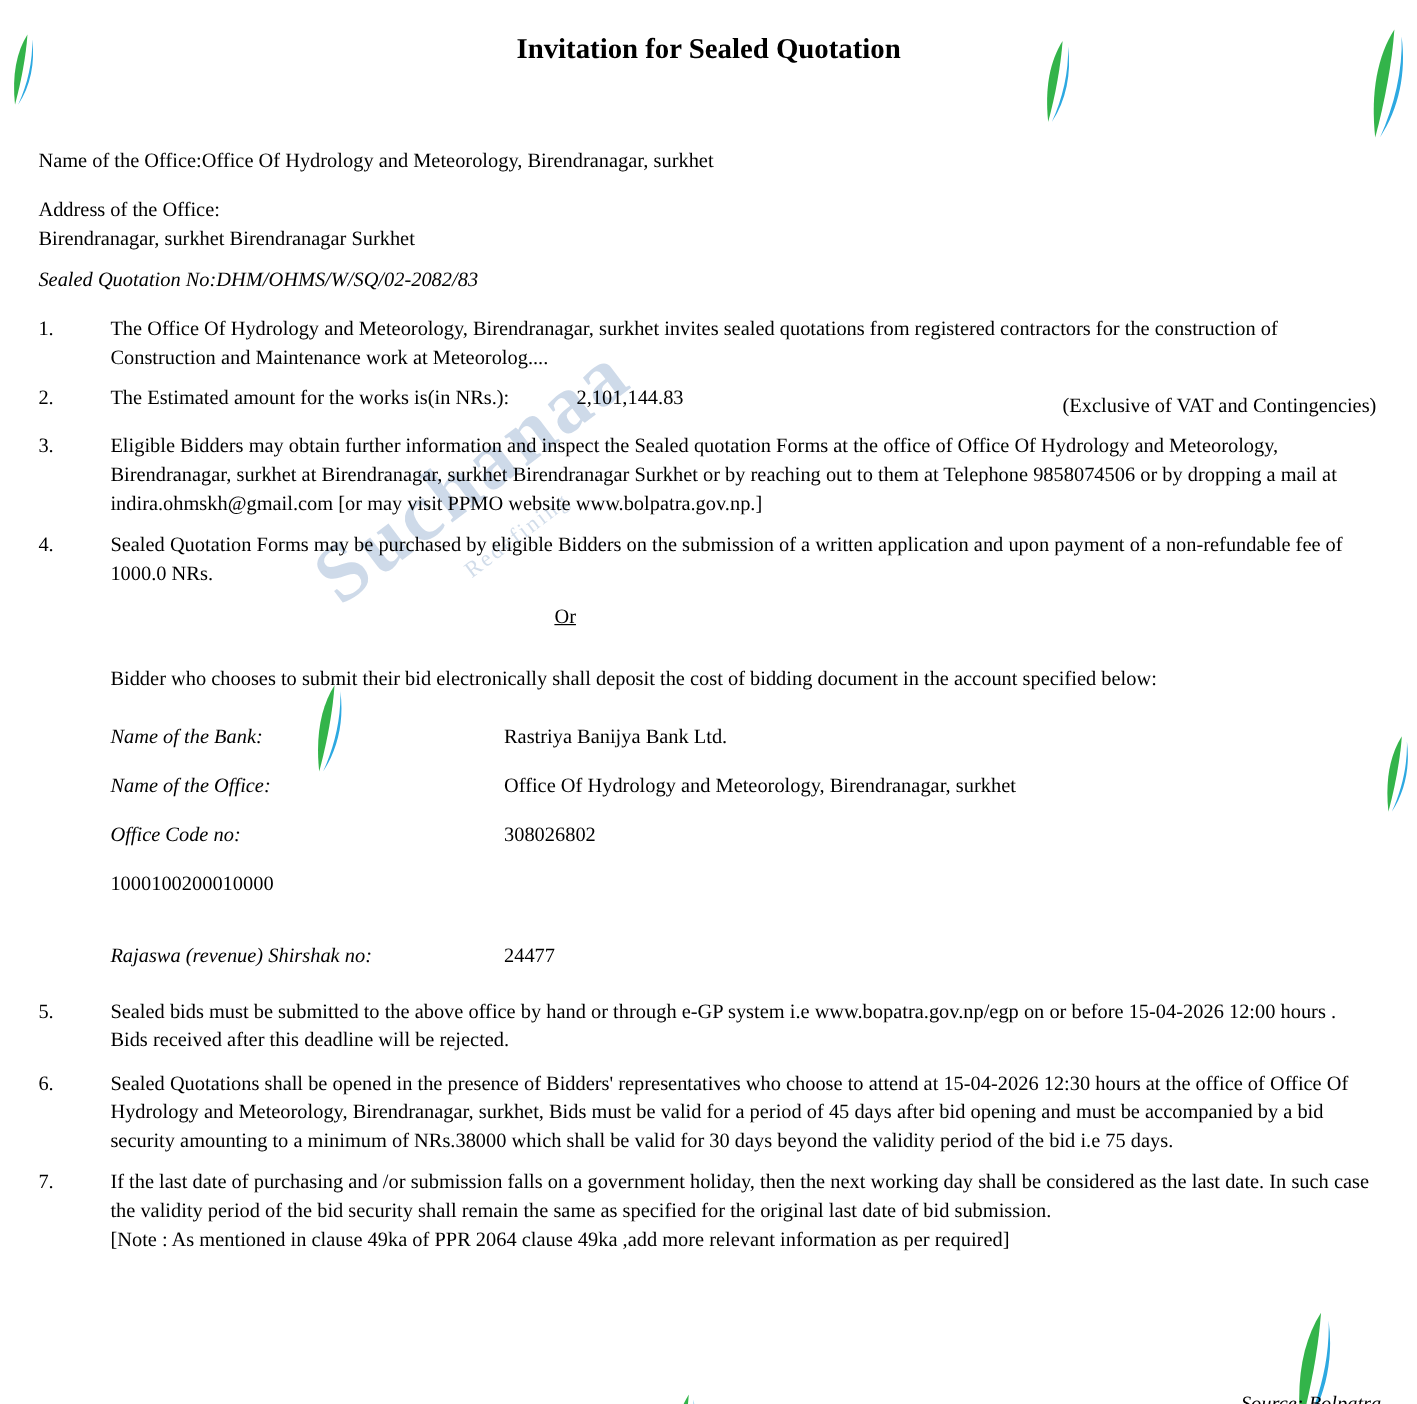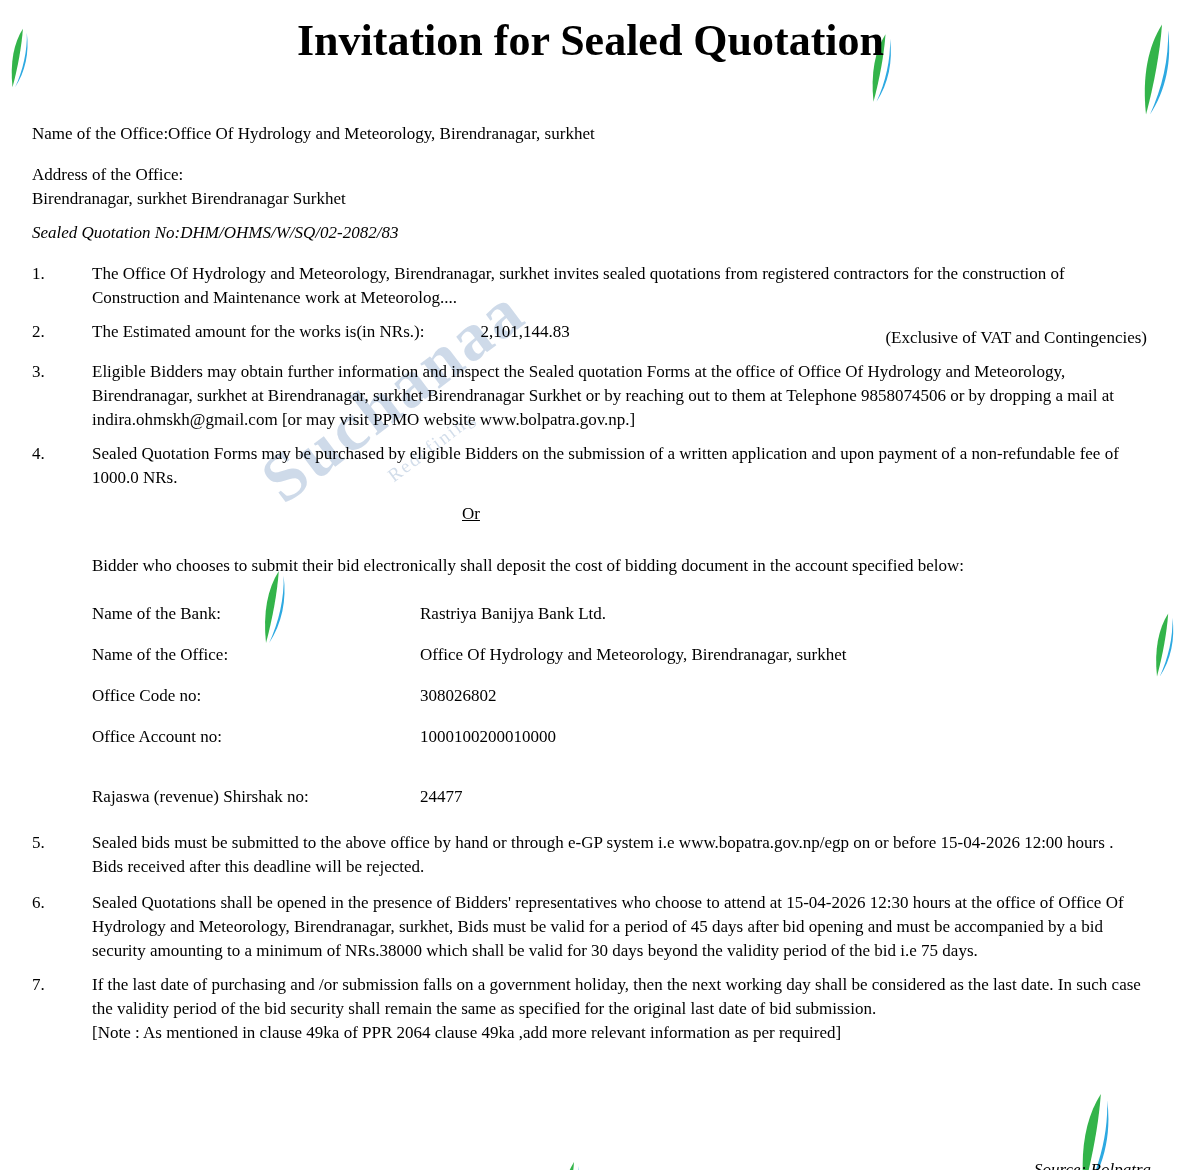--- a/index.html
+++ b/index.html
@@ -30,21 +30,21 @@
     font-size: 19px; letter-spacing: 2px;
     color: rgba(125, 158, 196, 0.35);
     margin-top: 14px;
   }
 
   .swoosh { position: absolute; z-index: 0; pointer-events: none; }
 
   .content { position: relative; z-index: 1; padding: 0 32px; font-size: 17px; line-height: 24px; }
 
   h1.title {
-    text-align: center; font-size: 44px; line-height: 38px;
+    text-align: center; font-size: 24px; line-height: 38px;
     margin: 22px 0 0 0; font-weight: bold;
   }
   .office-line { margin: 62px 0 0 0; }
   .address-block { margin: 17px 0 0 0; }
   .quotation-line { margin: 10px 0 0 0; font-style: italic; }
   .date-line { margin: 16px 0 0 0; }
   .date-label { display: inline-block; width: 133px; }
   .publication-label { display: inline-block; width: 125px; }
 
   .item { display: flex; margin-top: 10px; }
@@ -56,21 +56,21 @@
   .est-amount { margin-left: 56px; }
   .vat-note { margin-left: auto; margin-top: 6px; white-space: nowrap; }
 
   .or-line { margin: 12px 0 8px 430px; text-decoration: underline; }
 
   .intro-line { margin: 28px 0 0 60px; }
 
   .bank-table { margin: 24px 0 0 60px; }
   .bank-row { display: flex; margin-bottom: 17px; }
   .bank-row:last-child { margin-bottom: 0; margin-top: 36px; }
-  .bank-label { flex: 0 0 328px; }
+  .bank-label { flex: 0 0 328px; font-style: italic; }
   .bank-value { flex: 1 1 auto; }
 
   .item5 { margin-top: 22px; }
   .item6 { margin-top: 12px; }
   .item7 { margin-top: 10px; }
 
   .footer-source {
     position: absolute; right: 30px; top: 1138px;
     font-style: italic; font-size: 17px; z-index: 1;
   }
@@ -160,21 +160,20 @@
       </div>
       <div class="bank-row">
         <span class="bank-label">Name of the Office:</span>
         <span class="bank-value">Office Of Hydrology and Meteorology, Birendranagar, surkhet</span>
       </div>
       <div class="bank-row">
         <span class="bank-label">Office Code no:</span>
         <span class="bank-value">308026802</span>
       </div>
       <div class="bank-row">
-        <span class="bank-label">Office Account no:</span>
         <span class="bank-value">1000100200010000</span>
       </div>
       <div class="bank-row">
         <span class="bank-label">Rajaswa (revenue) Shirshak no:</span>
         <span class="bank-value">24477</span>
       </div>
     </div>
 
     <div class="item item5">
       <span class="item-number">5.</span>

